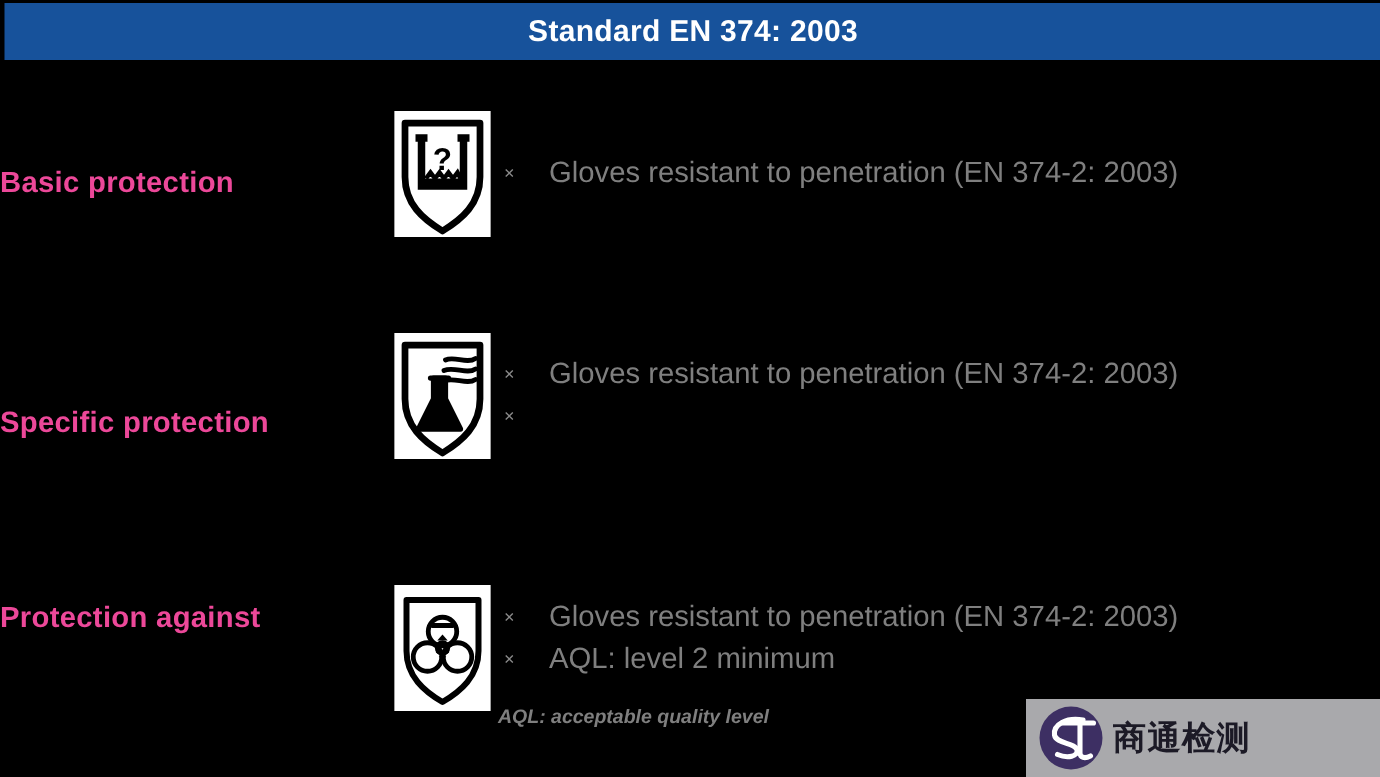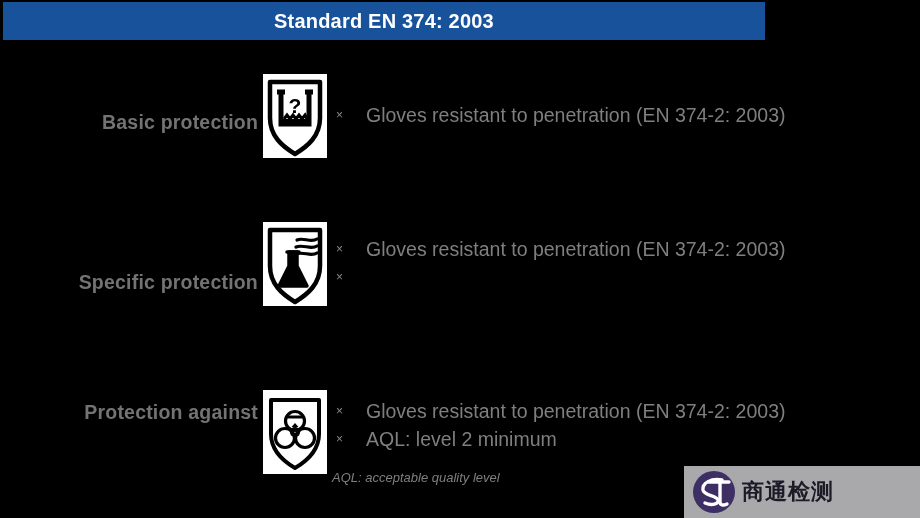--- a/index.html
+++ b/index.html
@@ -13,21 +13,21 @@
     overflow: hidden;
     font-family: "Liberation Sans", sans-serif;
     position: relative;
   }
 
   
   .header-bar {
     position: absolute;
     left: 3px;
     top: 2px;
-    width: 762px;
+    width: 918px;
     height: 38px;
     background: #17529b;
     display: flex;
     align-items: center;
     justify-content: center;
   }
   .header-title {
     color: #ffffff;
     font-size: 20px;
     font-weight: bold;
@@ -42,24 +42,24 @@
     align-items: flex-start;
     width: 920px;
   }
   #row-0 { top: 74px; }
   #row-1 { top: 222px; }
   #row-2 { top: 390px; }
 
   .row-label {
     width: 258px;
     flex: 0 0 258px;
-    color: #737373;
+    color: #ec4899;
     font-size: 19.5px;
     font-weight: bold;
-    text-align: right;
+    text-align: left;
     line-height: 25px;
     letter-spacing: 0.2px;
   }
   #row-0 .row-label { padding-top: 36px; }
   #row-1 .row-label { padding-top: 48px; }
   #row-2 .row-label { padding-top: 10px; }
 
   .row-icon {
     flex: 0 0 74px;
     width: 74px;
@@ -99,21 +99,21 @@
     box-sizing: border-box;
   }
   .bullet-text {
     flex: 1 1 auto;
     max-width: 526px;
   }
   .footnote {
     color: #7f7f7f;
     font-size: 13px;
     font-style: italic;
-    font-weight: normal;
+    font-weight: bold;
     line-height: 18px;
     margin-top: 17px;
     padding-left: 0px;
   }
 
   
   .logo {
     position: absolute;
     right: 0px;
     bottom: 0px;

